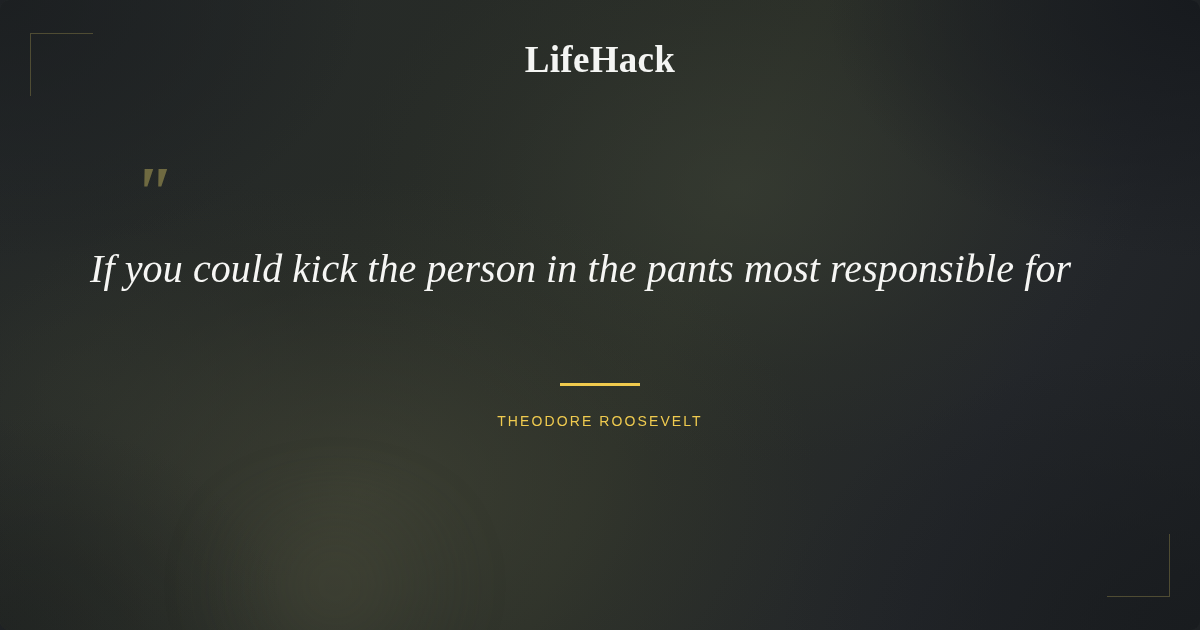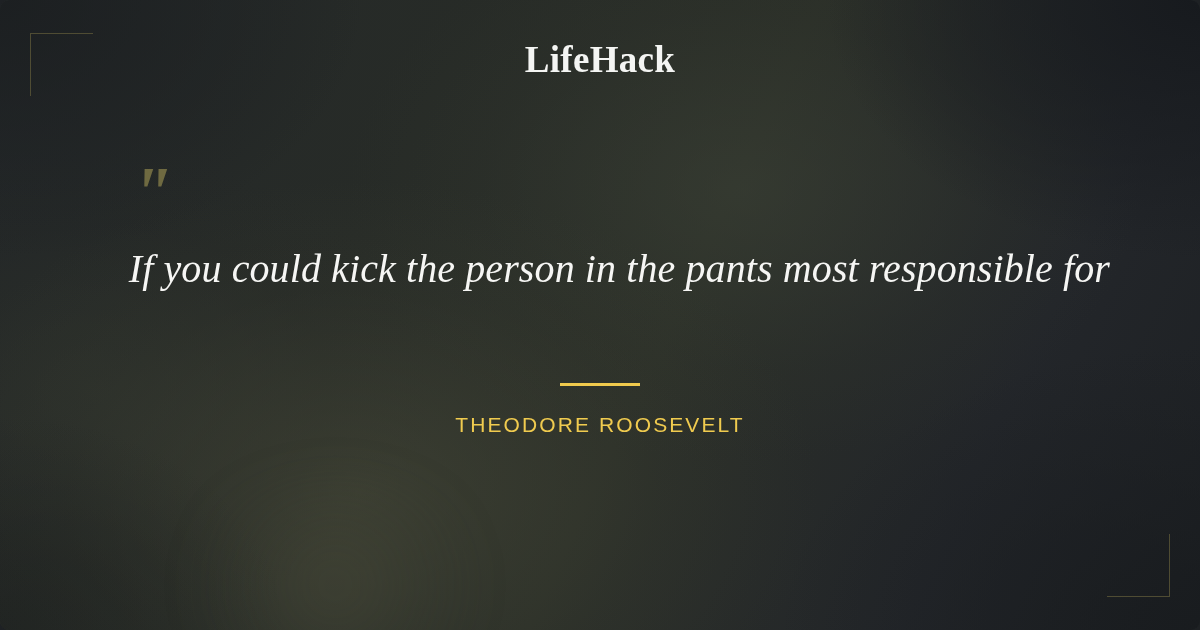--- a/index.html
+++ b/index.html
@@ -90,21 +90,21 @@
     line-height: 1;
     color: #6f6a41;
     user-select: none;
   }
 
   .quote-text {
     position: absolute;
     left: 90px;
     right: 90px;
     top: 243px;
-    text-align: right;
+    text-align: left;
     font-family: "Liberation Serif", serif;
     font-style: italic;
     font-size: 40px;
     line-height: 52px;
     color: #f6f6f4;
     letter-spacing: 0.1px;
   }
 
   .divider {
     position: absolute;
@@ -116,21 +116,21 @@
     background: #f0ca4d;
   }
 
   .attribution {
     position: absolute;
     left: 0;
     right: 0;
     top: 413px;
     text-align: center;
     font-family: "Liberation Sans", sans-serif;
-    font-size: 21px;
+    font-size: 14px;
     font-weight: 400;
     letter-spacing: 2.1px;
     color: #f0cb4f;
     text-transform: uppercase;
   }
 </style>
 </head>
 <body>
 
 <div class="card">

